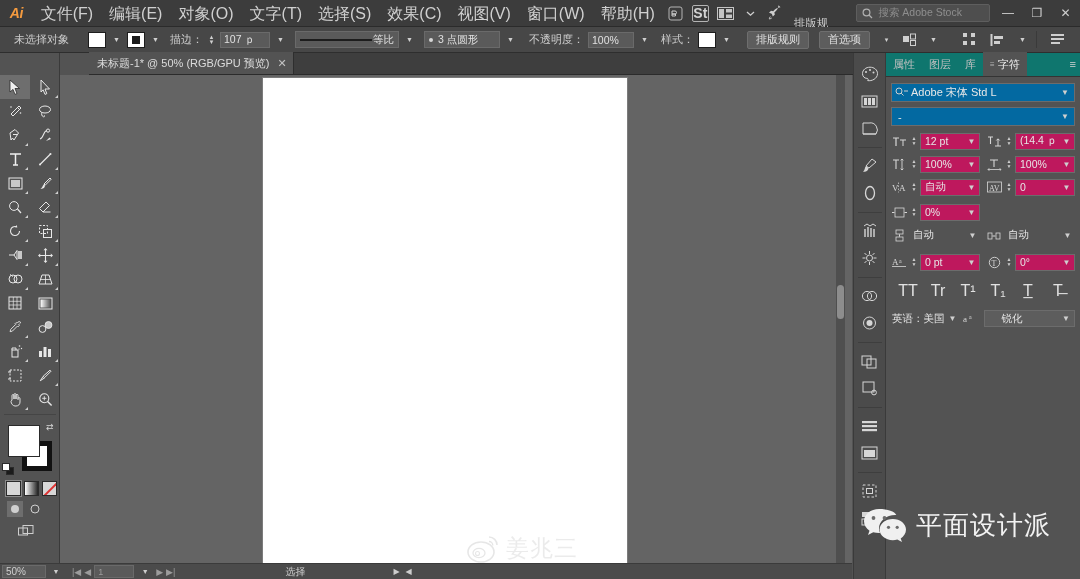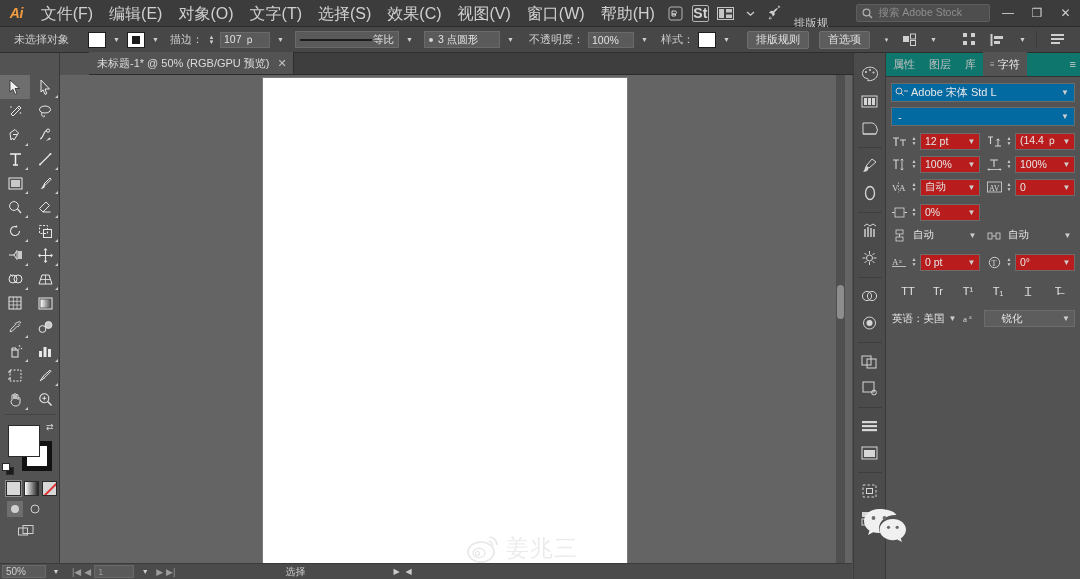--- a/index.html
+++ b/index.html
@@ -270,40 +270,40 @@
   .ch-cell { display: flex; align-items: center; gap: 2px; height: 18px; }
   .ch-ico {
     width: 17px; height: 17px; display:flex; align-items:center; justify-content:center;
     color: #d8d8d8; font-size: 10px; flex-shrink: 0;
   }
   .ch-spin {
     width: 8px; display:flex; flex-direction:column; align-items:center; justify-content:center;
     color:#cfcfcf; font-size:5px; line-height:5px; flex-shrink:0;
   }
   .ch-input {
-    flex: 1; min-width: 0; height: 17px; background: #b91c1c; border: 1px solid #6c6c6c;
+    flex: 1; min-width: 0; height: 17px; background: #be185d; border: 1px solid #6c6c6c;
     display: flex; align-items: center; padding: 0 2px 0 4px;
     font-size: 10.5px; color: #e6e6e6; white-space: nowrap; overflow: hidden;
   }
   .ch-input .v { flex:1; overflow:hidden; }
   .ch-input .chev { width: 11px; text-align:center; color:#cfcfcf; font-size:8px; }
   .ch-plain {
     flex: 1; min-width: 0; height: 17px;
     display: flex; align-items: center; padding: 0 2px 0 3px;
     font-size: 10.5px; color: #e6e6e6; white-space: nowrap;
   }
   .ch-plain .v { flex:1; }
   .ch-plain .chev { width: 11px; text-align:center; color:#cfcfcf; font-size:8px; }
 
   .style-row {
     display: flex; align-items: center; margin-top: 11px; padding: 0 2px;
   }
   .style-btn {
     flex: 1; height: 18px; display: flex; align-items: center; justify-content: center;
-    font-size: 11px; color: #e2e2e2;
+    font-size: 16px; color: #e2e2e2;
   }
   .lang-row { display: flex; align-items: center; gap: 5px; margin-top: 10px; }
   .lang-sel {
     display:flex; align-items:center; font-size:10.5px; color:#e4e4e4;
     height: 17px; padding: 0 1px;
   }
   .lang-sel .chev { margin-left: 4px; font-size: 8px; color:#cfcfcf; }
   .aa-box {
     flex:1; display:flex; align-items:center; height:17px;
     background:#5d5d5d; border:1px solid #6c6c6c; padding: 0 2px 0 16px;
@@ -1141,15 +1141,16 @@
 
   <div class="wm-wechat">
     <svg width="46" height="40" viewBox="0 0 46 40">
       <path d="M17 4C8.7 4 2 9.5 2 16.3c0 3.8 2.1 7.2 5.5 9.4L6 30l5.2-2.7c1.8.5 3.8.8 5.8.8h1C17.4 26.6 17 25 17 23.3 17 16 24.3 10 33.3 10h1C32.8 6.5 25.6 4 17 4z" fill="#f0f0f0"></path>
       <circle cx="11.5" cy="13" r="1.9" fill="#6b6b6b"></circle>
       <circle cx="22.5" cy="13" r="1.9" fill="#6b6b6b"></circle>
       <path d="M44 24.6C44 18.7 38.1 14 30.8 14S17.6 18.7 17.6 24.6c0 5.9 5.9 10.6 13.2 10.6 1.6 0 3.1-.2 4.5-.6L40 37l-1.3-3.6c3.2-1.9 5.3-5.1 5.3-8.8z" fill="#f0f0f0"></path>
       <circle cx="26.5" cy="22.3" r="1.6" fill="#6b6b6b"></circle>
       <circle cx="35.2" cy="22.3" r="1.6" fill="#6b6b6b"></circle>
     </svg>
+    <span class="label">平面设计派</span>
   </div>
 
 </div>
 
 </body></html>

